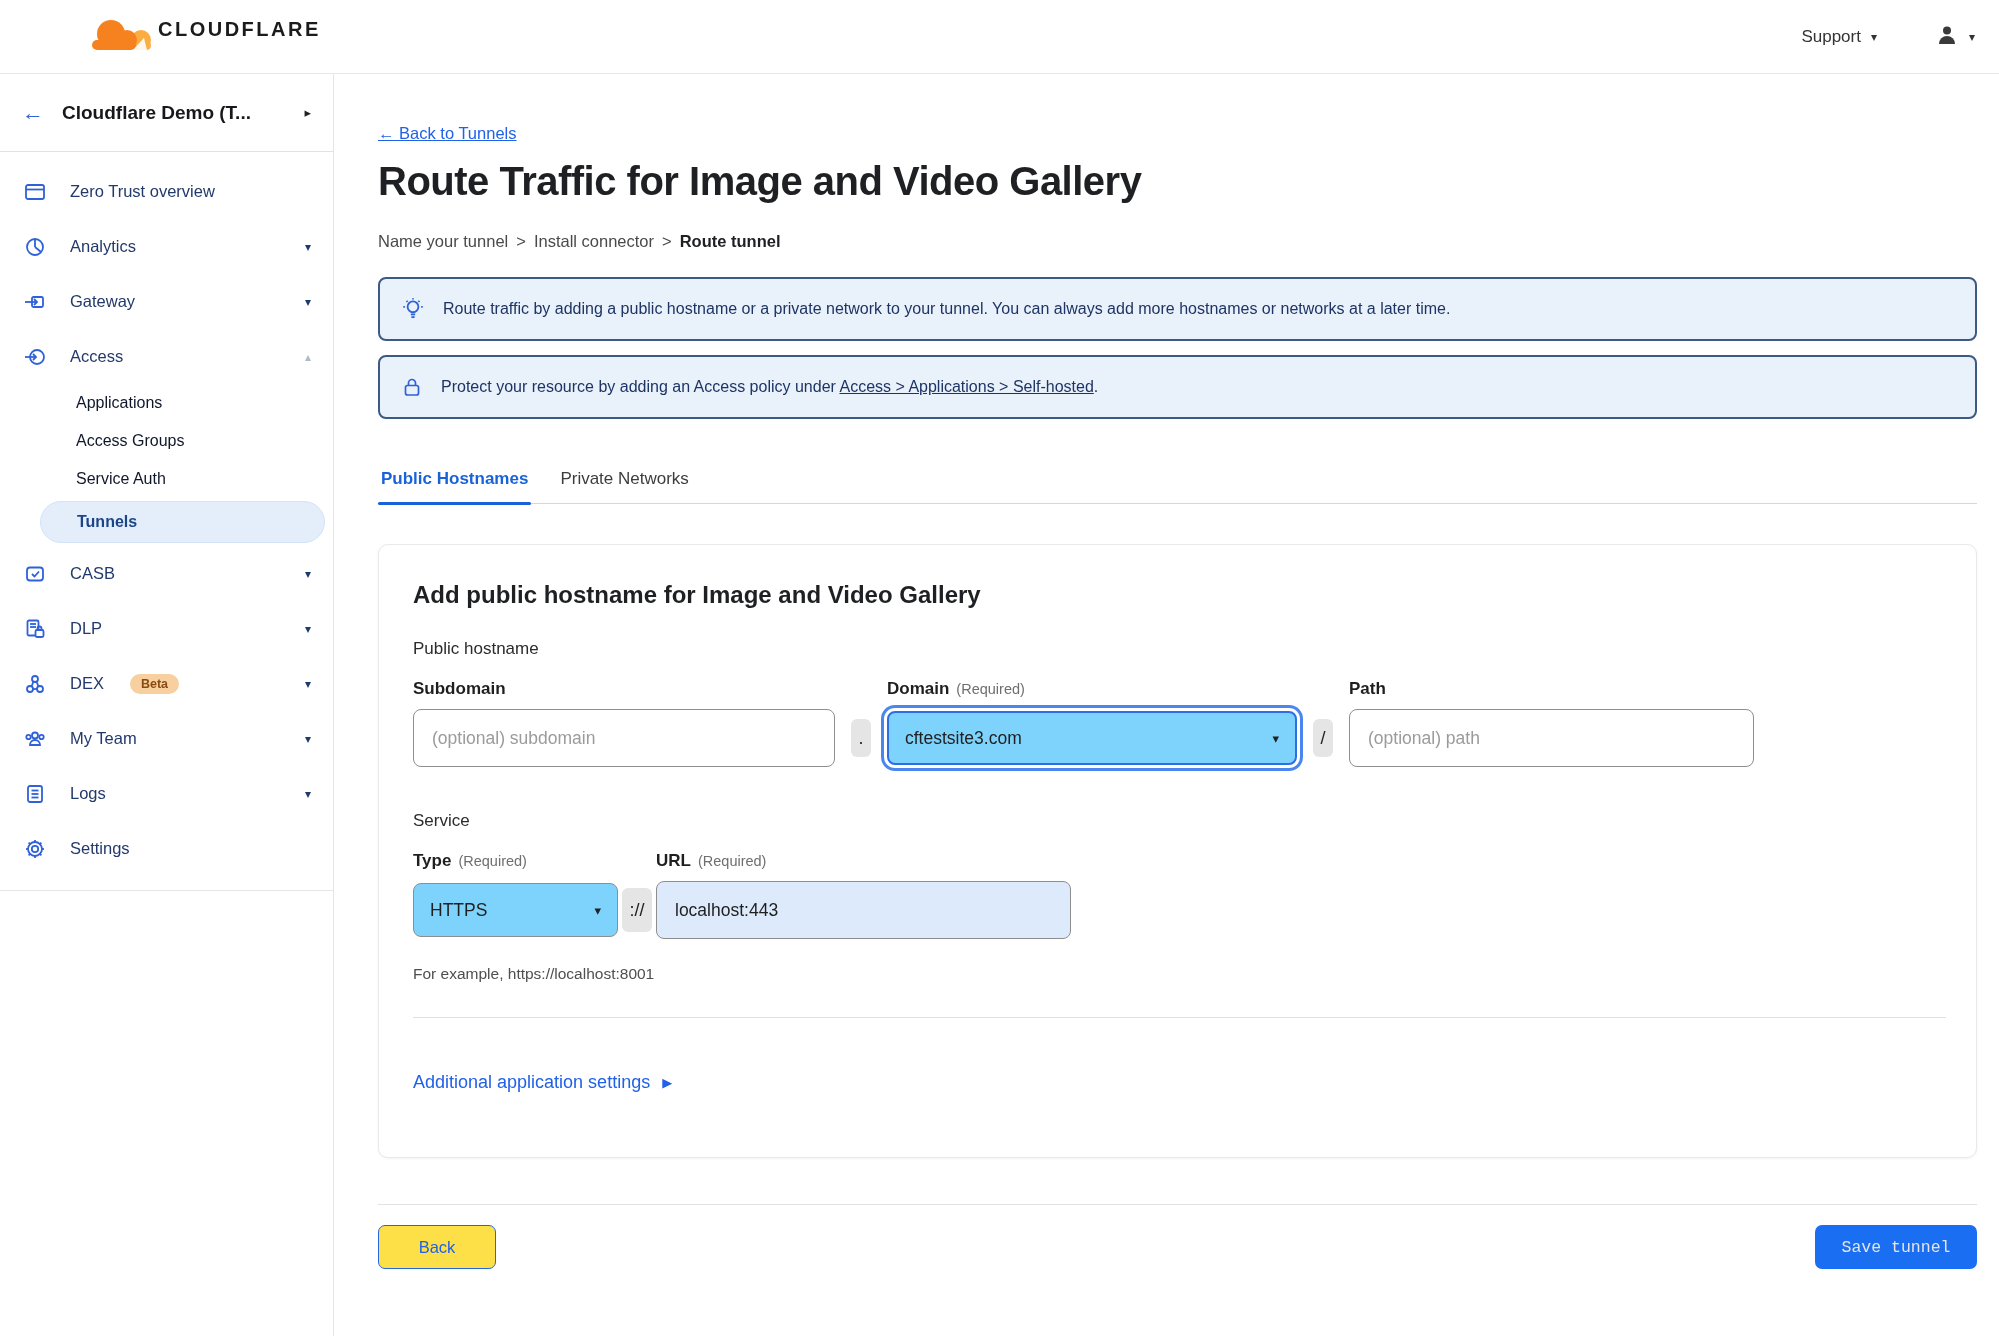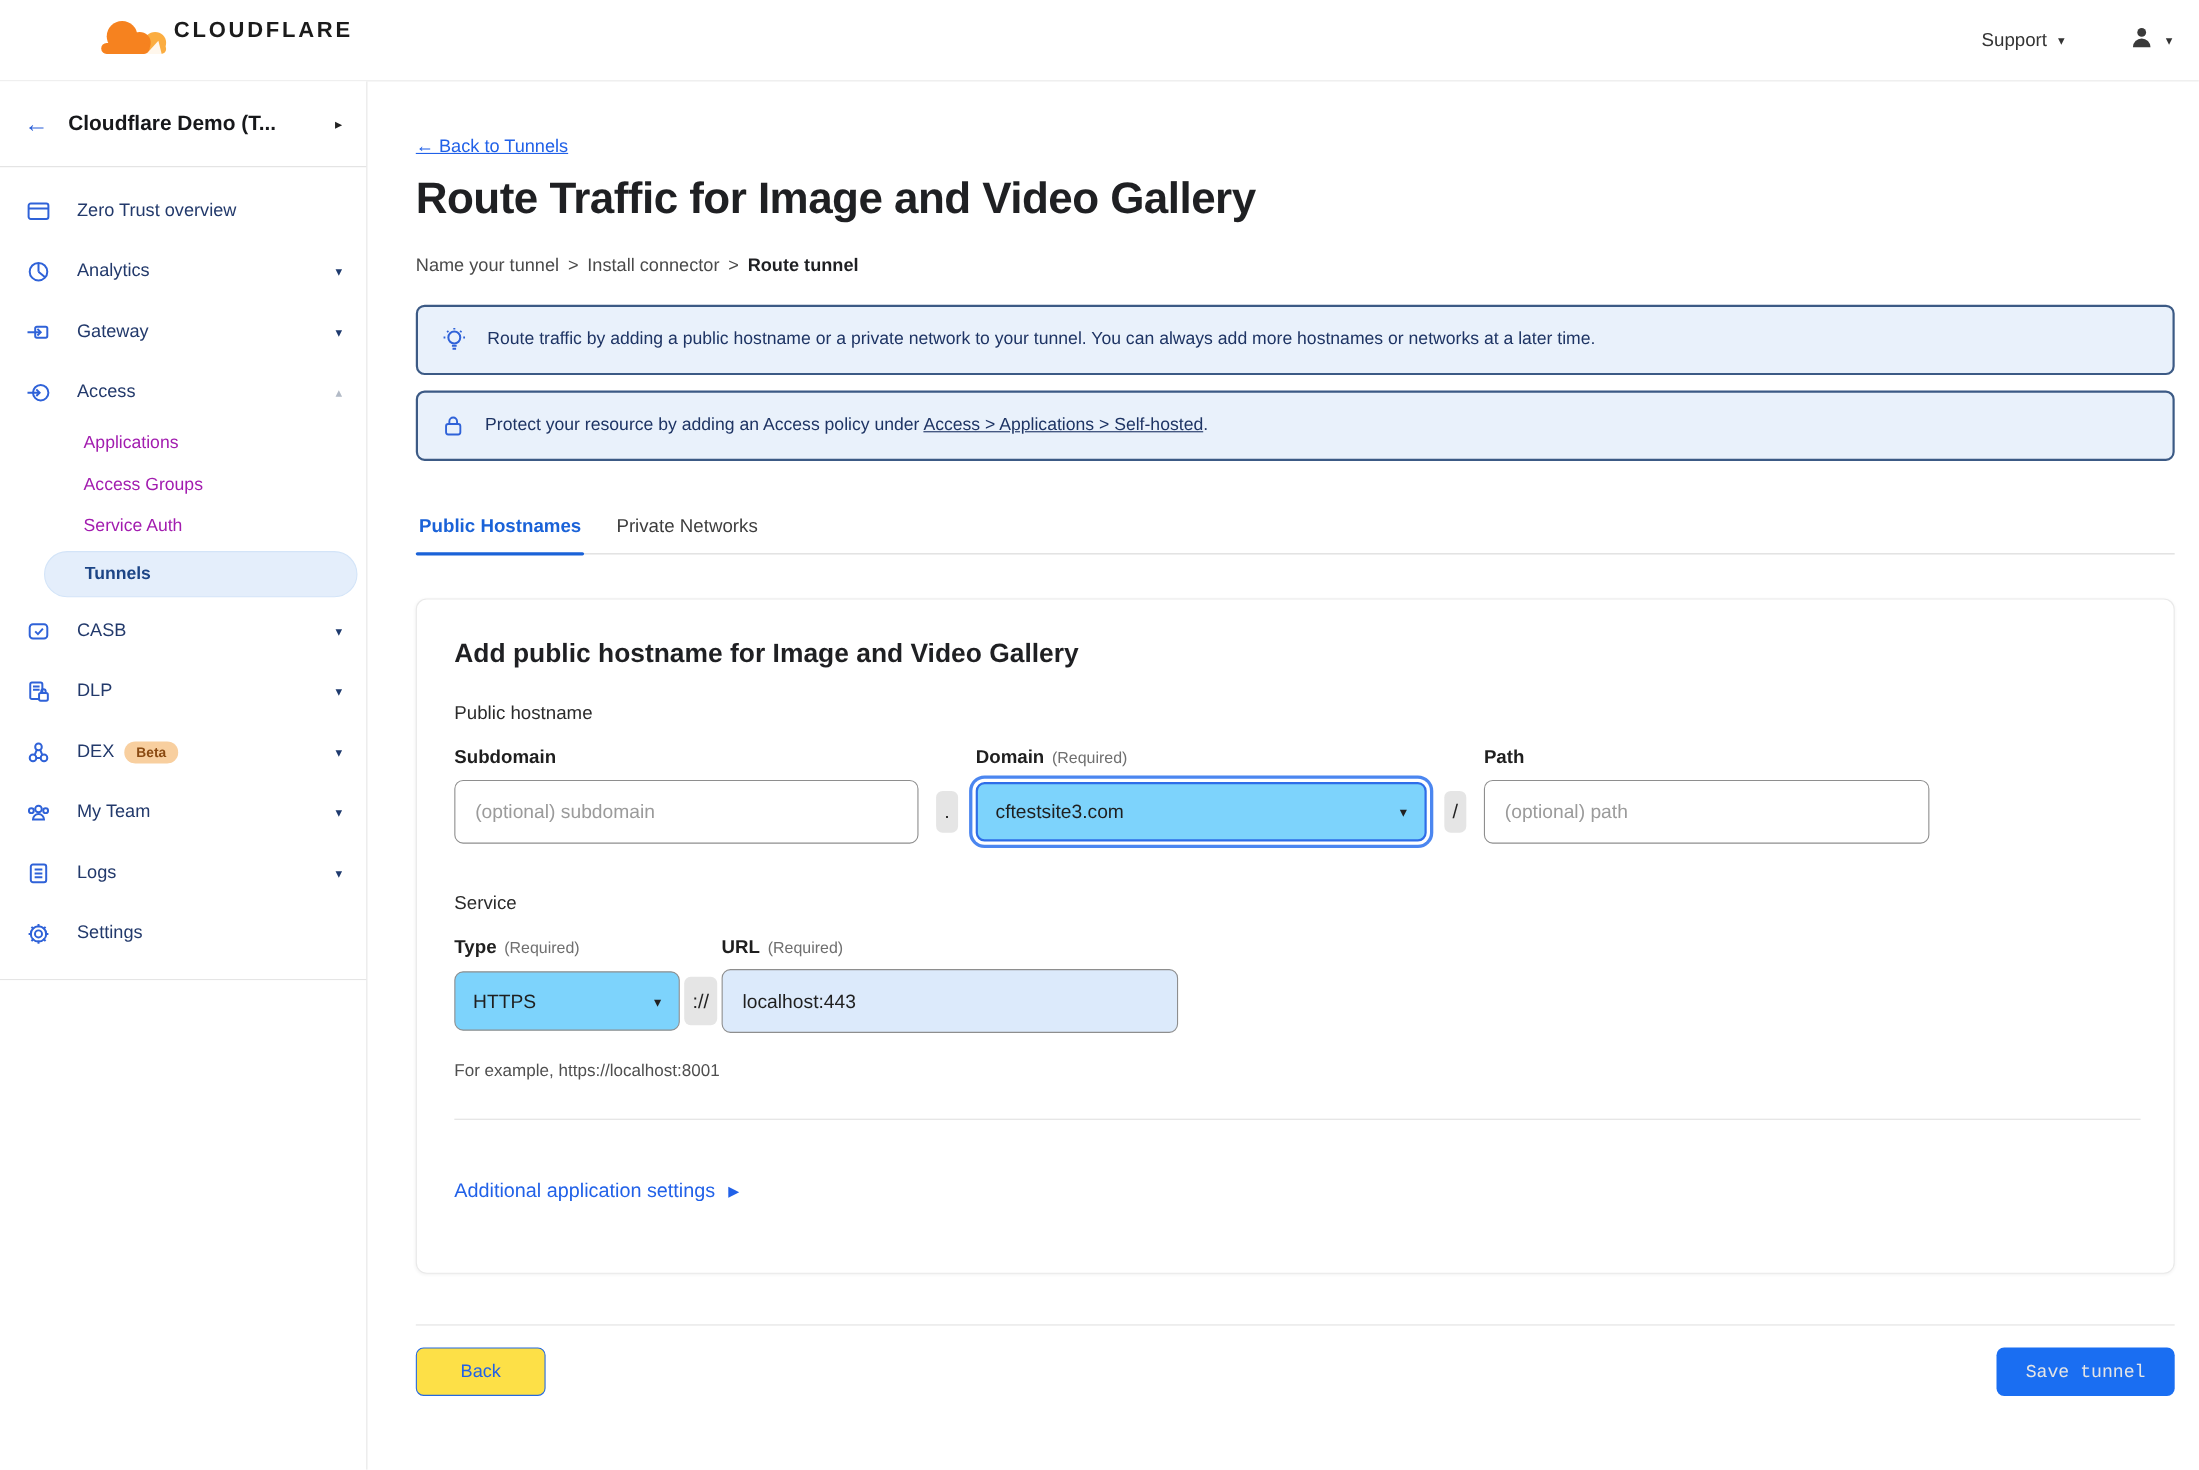--- a/index.html
+++ b/index.html
@@ -26,25 +26,25 @@
   .team-name { font-weight:bold; font-size:19px; color:#17181b; flex:1; white-space:nowrap; cursor:pointer; }
   .team-caret { font-size:13px; color:#222; cursor:pointer; }
   nav { padding-top:12px; }
   .nav-item { height:55px; display:flex; align-items:center; padding:0 22px;
     font-size:16.5px; color:#22396b; cursor:pointer; }
   .nav-icon { width:26px; height:26px; margin-right:22px; display:flex; align-items:center;
     justify-content:center; color:#2f62d8; flex:none; }
   .nav-caret { margin-left:auto; font-size:12px; color:#1e3a6e; }
   .nav-caret.collapse { color:#b2bac6; }
   .sub-item { height:38px; display:flex; align-items:center; padding-left:76px;
-    font-size:16px; color:#a21caf; cursor:pointer; }
+    font-size:16px; color:#0f172a; cursor:pointer; }
   .sub-item.active { height:42px; margin:3px 8px 3px 40px; padding-left:36px;
     background:#e4eefb; border:1px solid #d3e4f8; border-radius:21px;
     font-weight:bold; color:#1c4586; }
-  .beta-badge { margin-left:9px; background:#f8cf9f; color:#8a4a12; font-size:12.5px;
+  .beta-badge { margin-left:26px; background:#f8cf9f; color:#8a4a12; font-size:12.5px;
     padding:3px 11px; border-radius:11px; font-weight:bold; }
   .sidebar-end { margin-top:14px; border-top:1px solid #e5e5e5; }
 
   
   .main { margin-left:334px; padding:50px 22px 0 44px; }
   .back-link { color:#2161e8; font-size:16.5px; text-decoration:underline; cursor:pointer; display:inline-block; }
   h1 { margin-top:16px; font-size:40px; font-weight:bold; letter-spacing:-0.5px; color:#1f2023; }
   .breadcrumb { margin-top:28px; display:flex; align-items:center; gap:8px;
     font-size:16.5px; color:#4a4a4a; }
   .crumb { cursor:pointer; }

